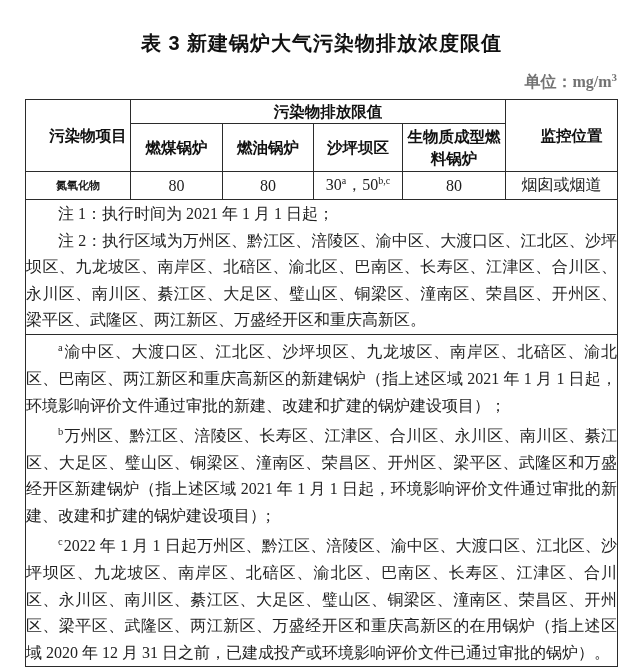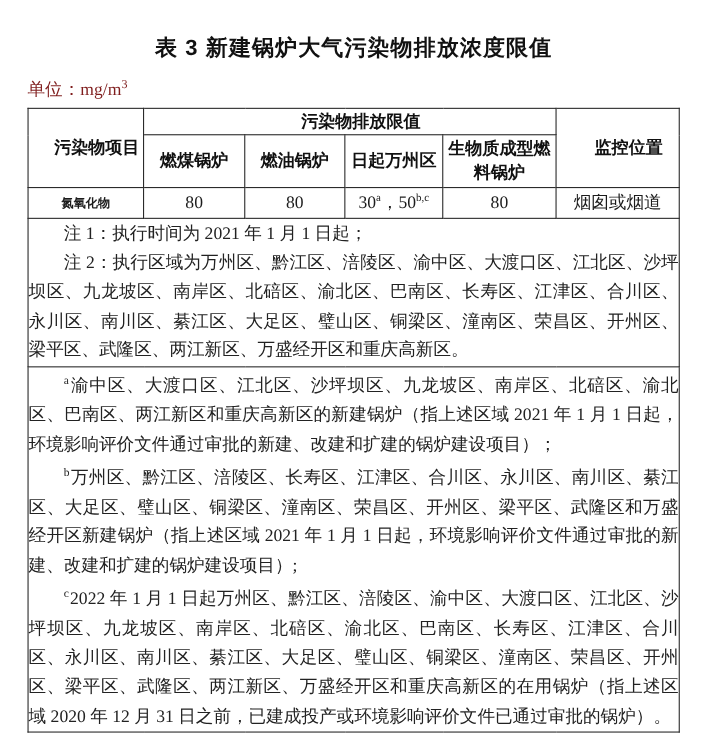--- a/index.html
+++ b/index.html
@@ -24,22 +24,24 @@
     text-align: center;
     font-family: "Liberation Sans", sans-serif;
     font-weight: 700;
     font-size: 20px;
     letter-spacing: 1px;
     color: #111111;
   }
   .unit-line {
     width: 592px;
     margin: 14px 0 6px 25px;
+    text-align: right;
     font-size: 16px;
-    color: #7f1d1d;
+    color: #737373;
+    font-weight: bold;
   }
   .unit-line sup {
     font-size: 11px;
   }
   table.limits-table {
     margin-left: 25px;
     width: 592px;
     border-collapse: collapse;
     table-layout: fixed;
   }
@@ -119,21 +121,21 @@
     </colgroup>
     <tbody>
       <tr class="hdr-row-1">
         <th class="hdr" rowspan="2">污染物项目</th>
         <th class="hdr" colspan="4">污染物排放限值</th>
         <th class="hdr" rowspan="2">监控位置</th>
       </tr>
       <tr class="hdr-row-2">
         <th class="hdr">燃煤锅炉</th>
         <th class="hdr">燃油锅炉</th>
-        <th class="hdr">日起万州区</th>
+        <th class="hdr">沙坪坝区</th>
         <th class="hdr">生物质成型燃料锅炉</th>
       </tr>
       <tr class="data-row">
         <td class="pollutant-name">氮氧化物</td>
         <td>80</td>
         <td>80</td>
         <td class="gas-cell"><span>30</span><sup>a</sup><span>，50</span><sup>b,c</sup></td>
         <td>80</td>
         <td>烟囱或烟道</td>
       </tr>

